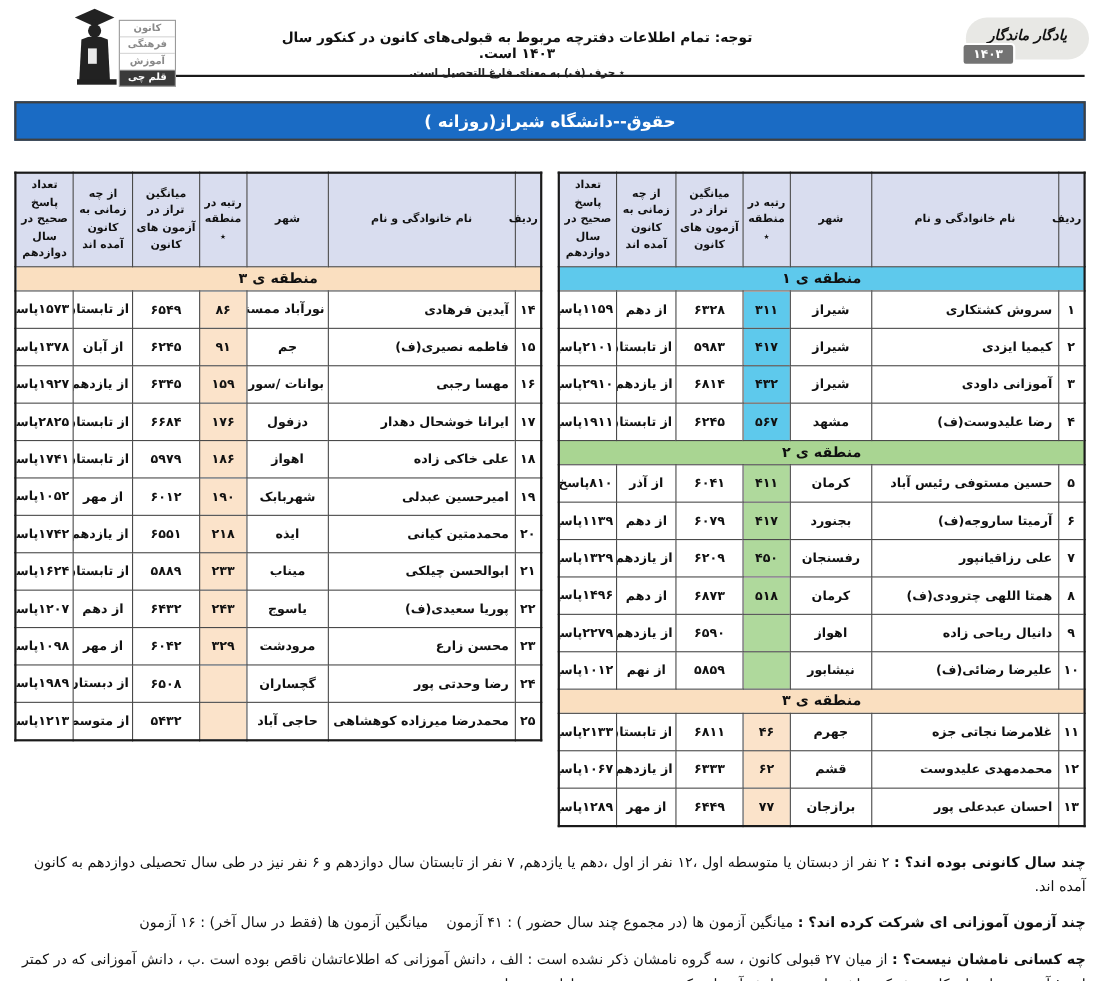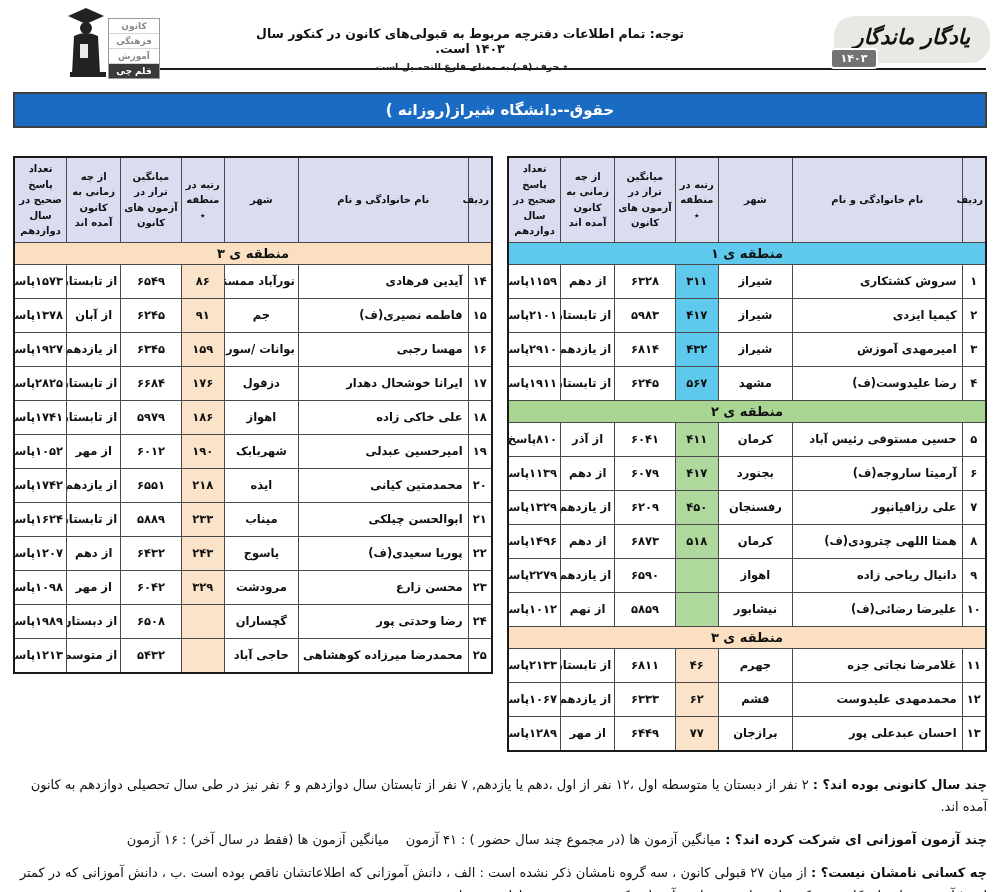--- a/index.html
+++ b/index.html
@@ -14,21 +14,21 @@
   .logo-sign{width:50px;border:1px solid #9a9a9a;background:#fff;margin-top:14px;}
   .logo-sign .ln{display:block;font-size:9px;font-weight:bold;color:#8a8a8a;text-align:center;
                  padding:2px 1px;border-bottom:1px solid #d5d5d5;direction:rtl;}
   .logo-sign .ln:last-child{background:#3a3a3a;color:#fff;border-bottom:none;}
   .notice{position:absolute;left:250px;width:440px;top:26px;direction:rtl;text-align:center;}
   .notice-l1{font-size:12.5px;font-weight:bold;color:#111;}
   .notice-l2{font-size:9.5px;font-weight:bold;color:#222;margin-top:5px;}
   .brand{position:absolute;right:10px;top:16px;}
   .brand-blob{background:#e8e8e5;border-radius:20px;padding:8px 20px 14px 20px;position:relative;}
   .brand-title{font-family:"DejaVu Serif",serif;font-style:italic;font-weight:bold;
-               font-size:21px;color:#111;direction:rtl;white-space:nowrap;}
+               font-size:13px;color:#111;direction:rtl;white-space:nowrap;}
   .brand-year{position:absolute;left:-4px;bottom:-6px;background:#737373;color:#fff;
               font-size:11px;font-weight:bold;padding:2px 9px;border-radius:4px;border:2px solid #fff;}
 
   
   .title-bar{margin:4px 13px 0 13px;background:#1a6bc4;border:2px solid #404040;
              color:#fff;font-weight:bold;font-size:15px;text-align:center;
              padding:7px 0;direction:rtl;}
 
   
   .tables{display:flex;direction:rtl;gap:14px;align-items:flex-start;margin:28px 13px 0 13px;}
@@ -132,21 +132,21 @@
             <td class="c-no">۲</td>
             <td class="c-name">کیمیا ایزدی</td>
             <td class="c-city">شیراز</td>
             <td class="c-rank" style="background: rgb(94, 201, 236);">۴۱۷</td>
             <td class="c-avg">۵۹۸۳</td>
             <td class="c-since">از تابستان</td>
             <td class="c-answers">۲۱۰۱پاسخ</td>
           </tr>
           <tr>
             <td class="c-no">۳</td>
-            <td class="c-name">امیرمهدی آموزش</td>
+            <td class="c-name">آموزانی داودی</td>
             <td class="c-city">شیراز</td>
             <td class="c-rank" style="background: rgb(94, 201, 236);">۴۳۲</td>
             <td class="c-avg">۶۸۱۴</td>
             <td class="c-since">از یازدهم</td>
             <td class="c-answers">۲۹۱۰پاسخ</td>
           </tr>
           <tr>
             <td class="c-no">۴</td>
             <td class="c-name">رضا علیدوست(ف)</td>
             <td class="c-city">مشهد</td>

